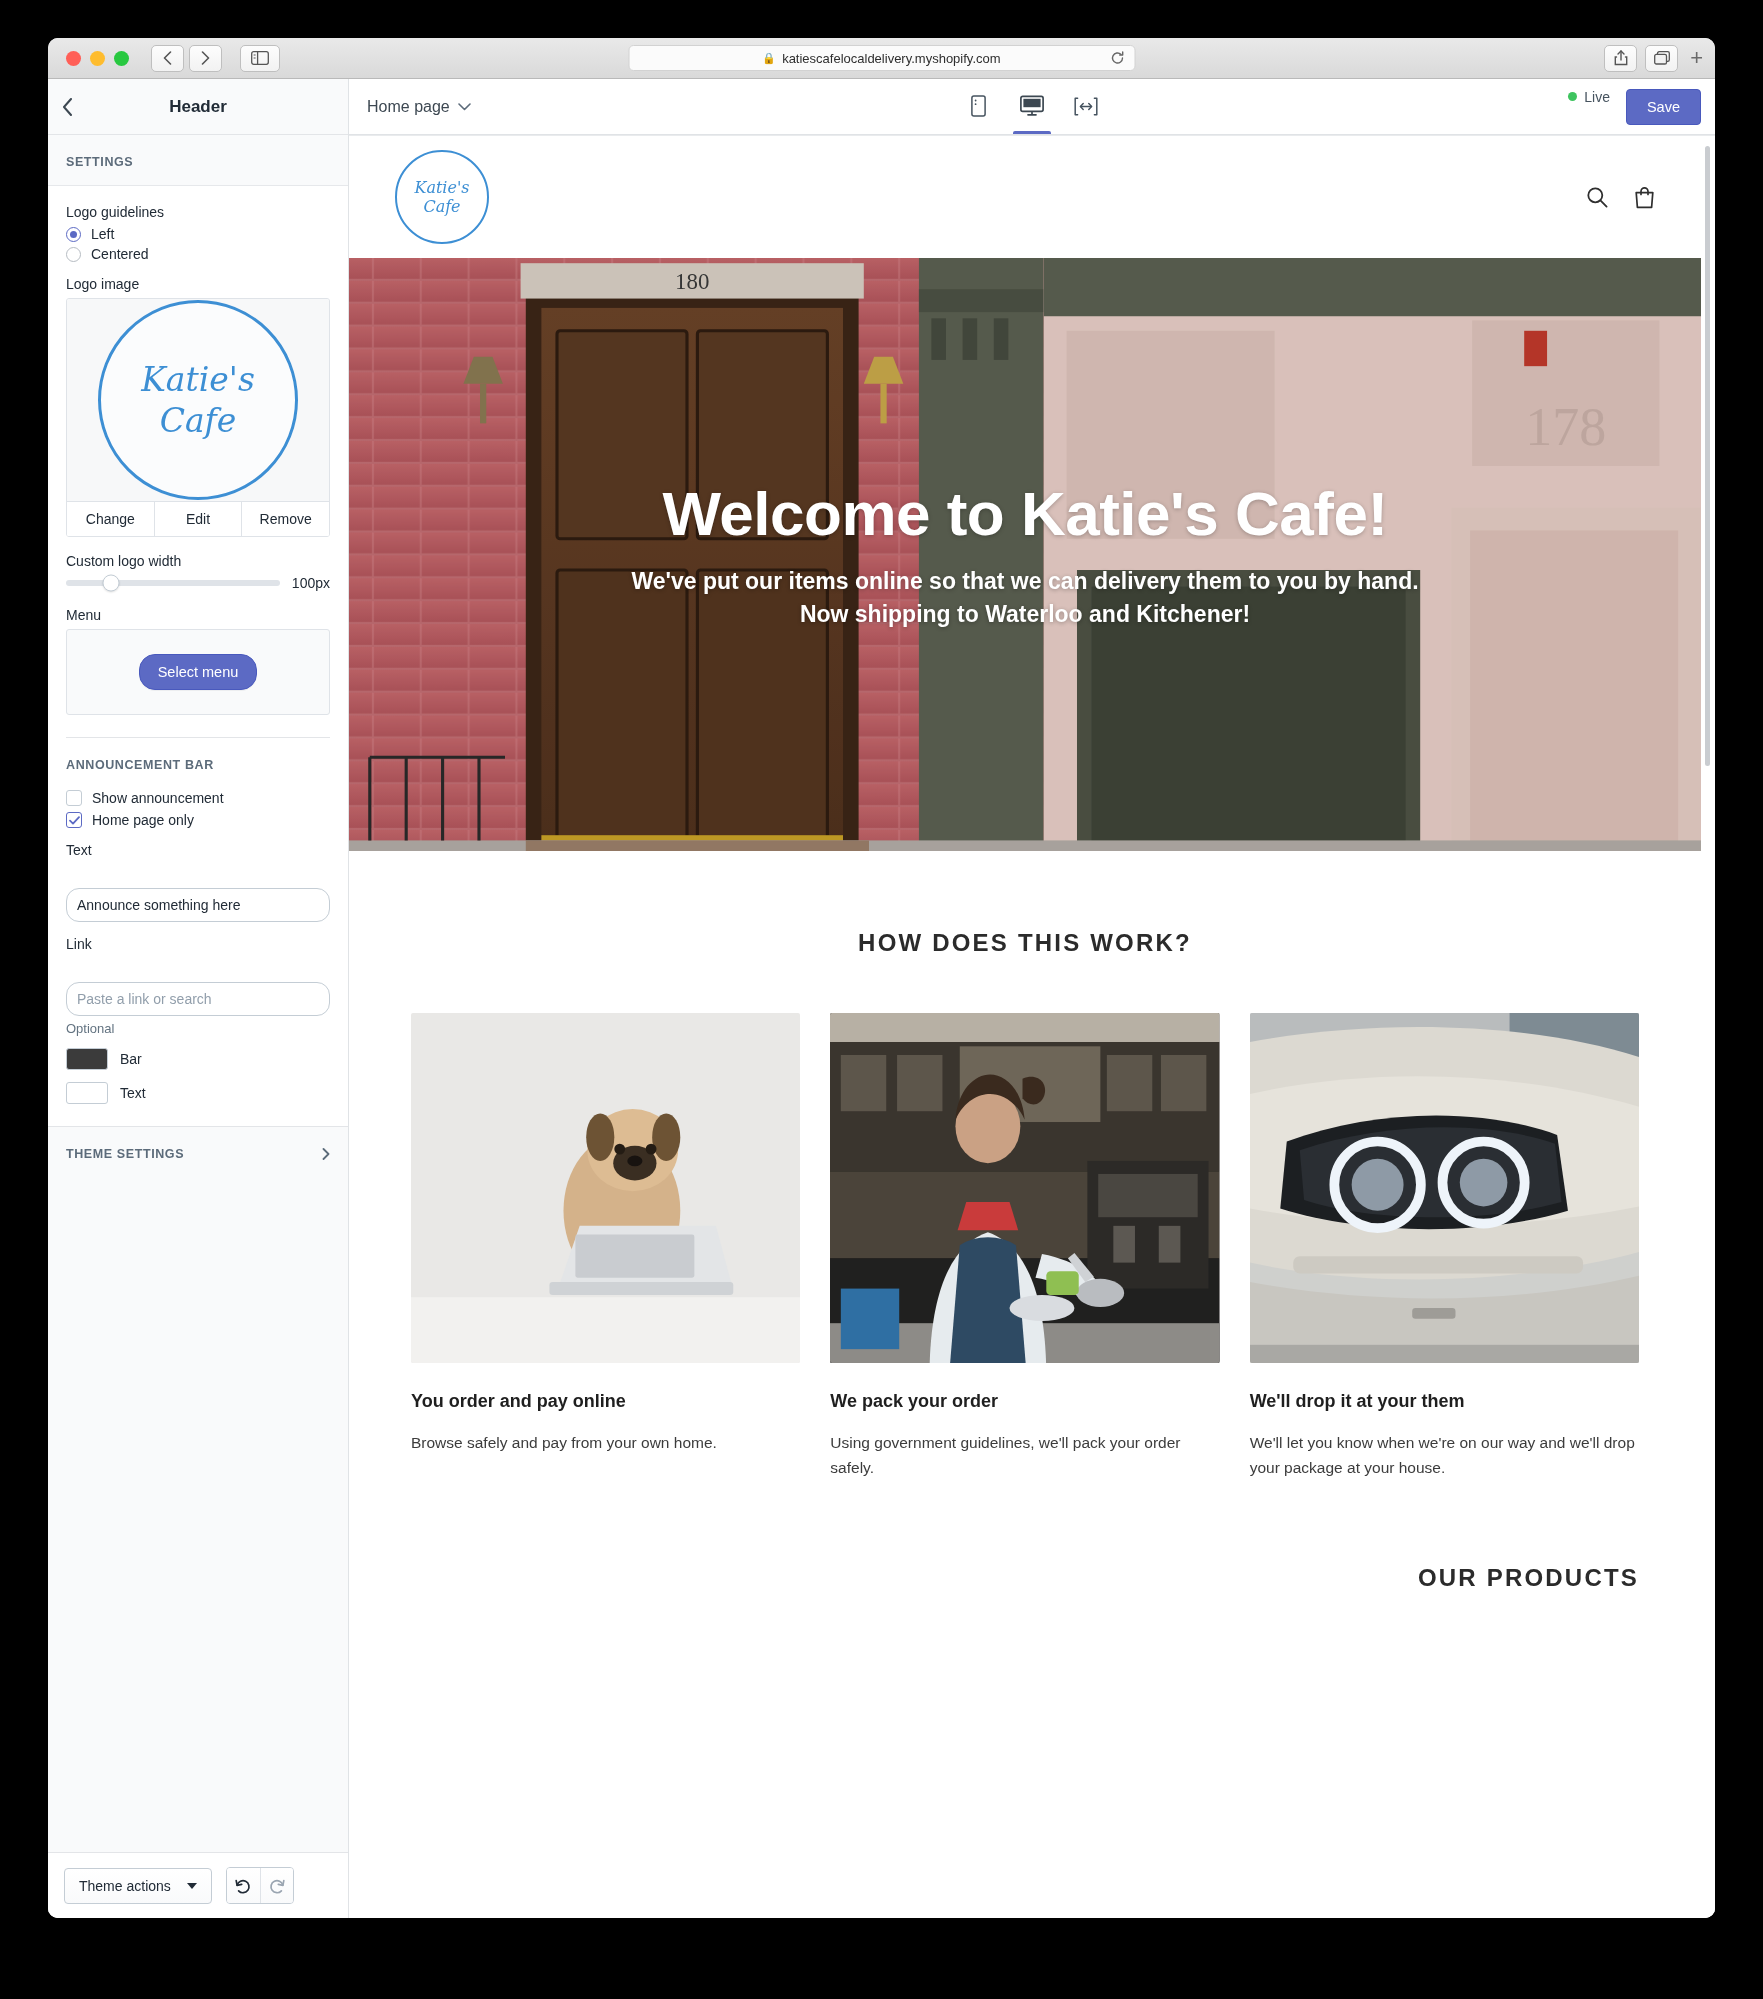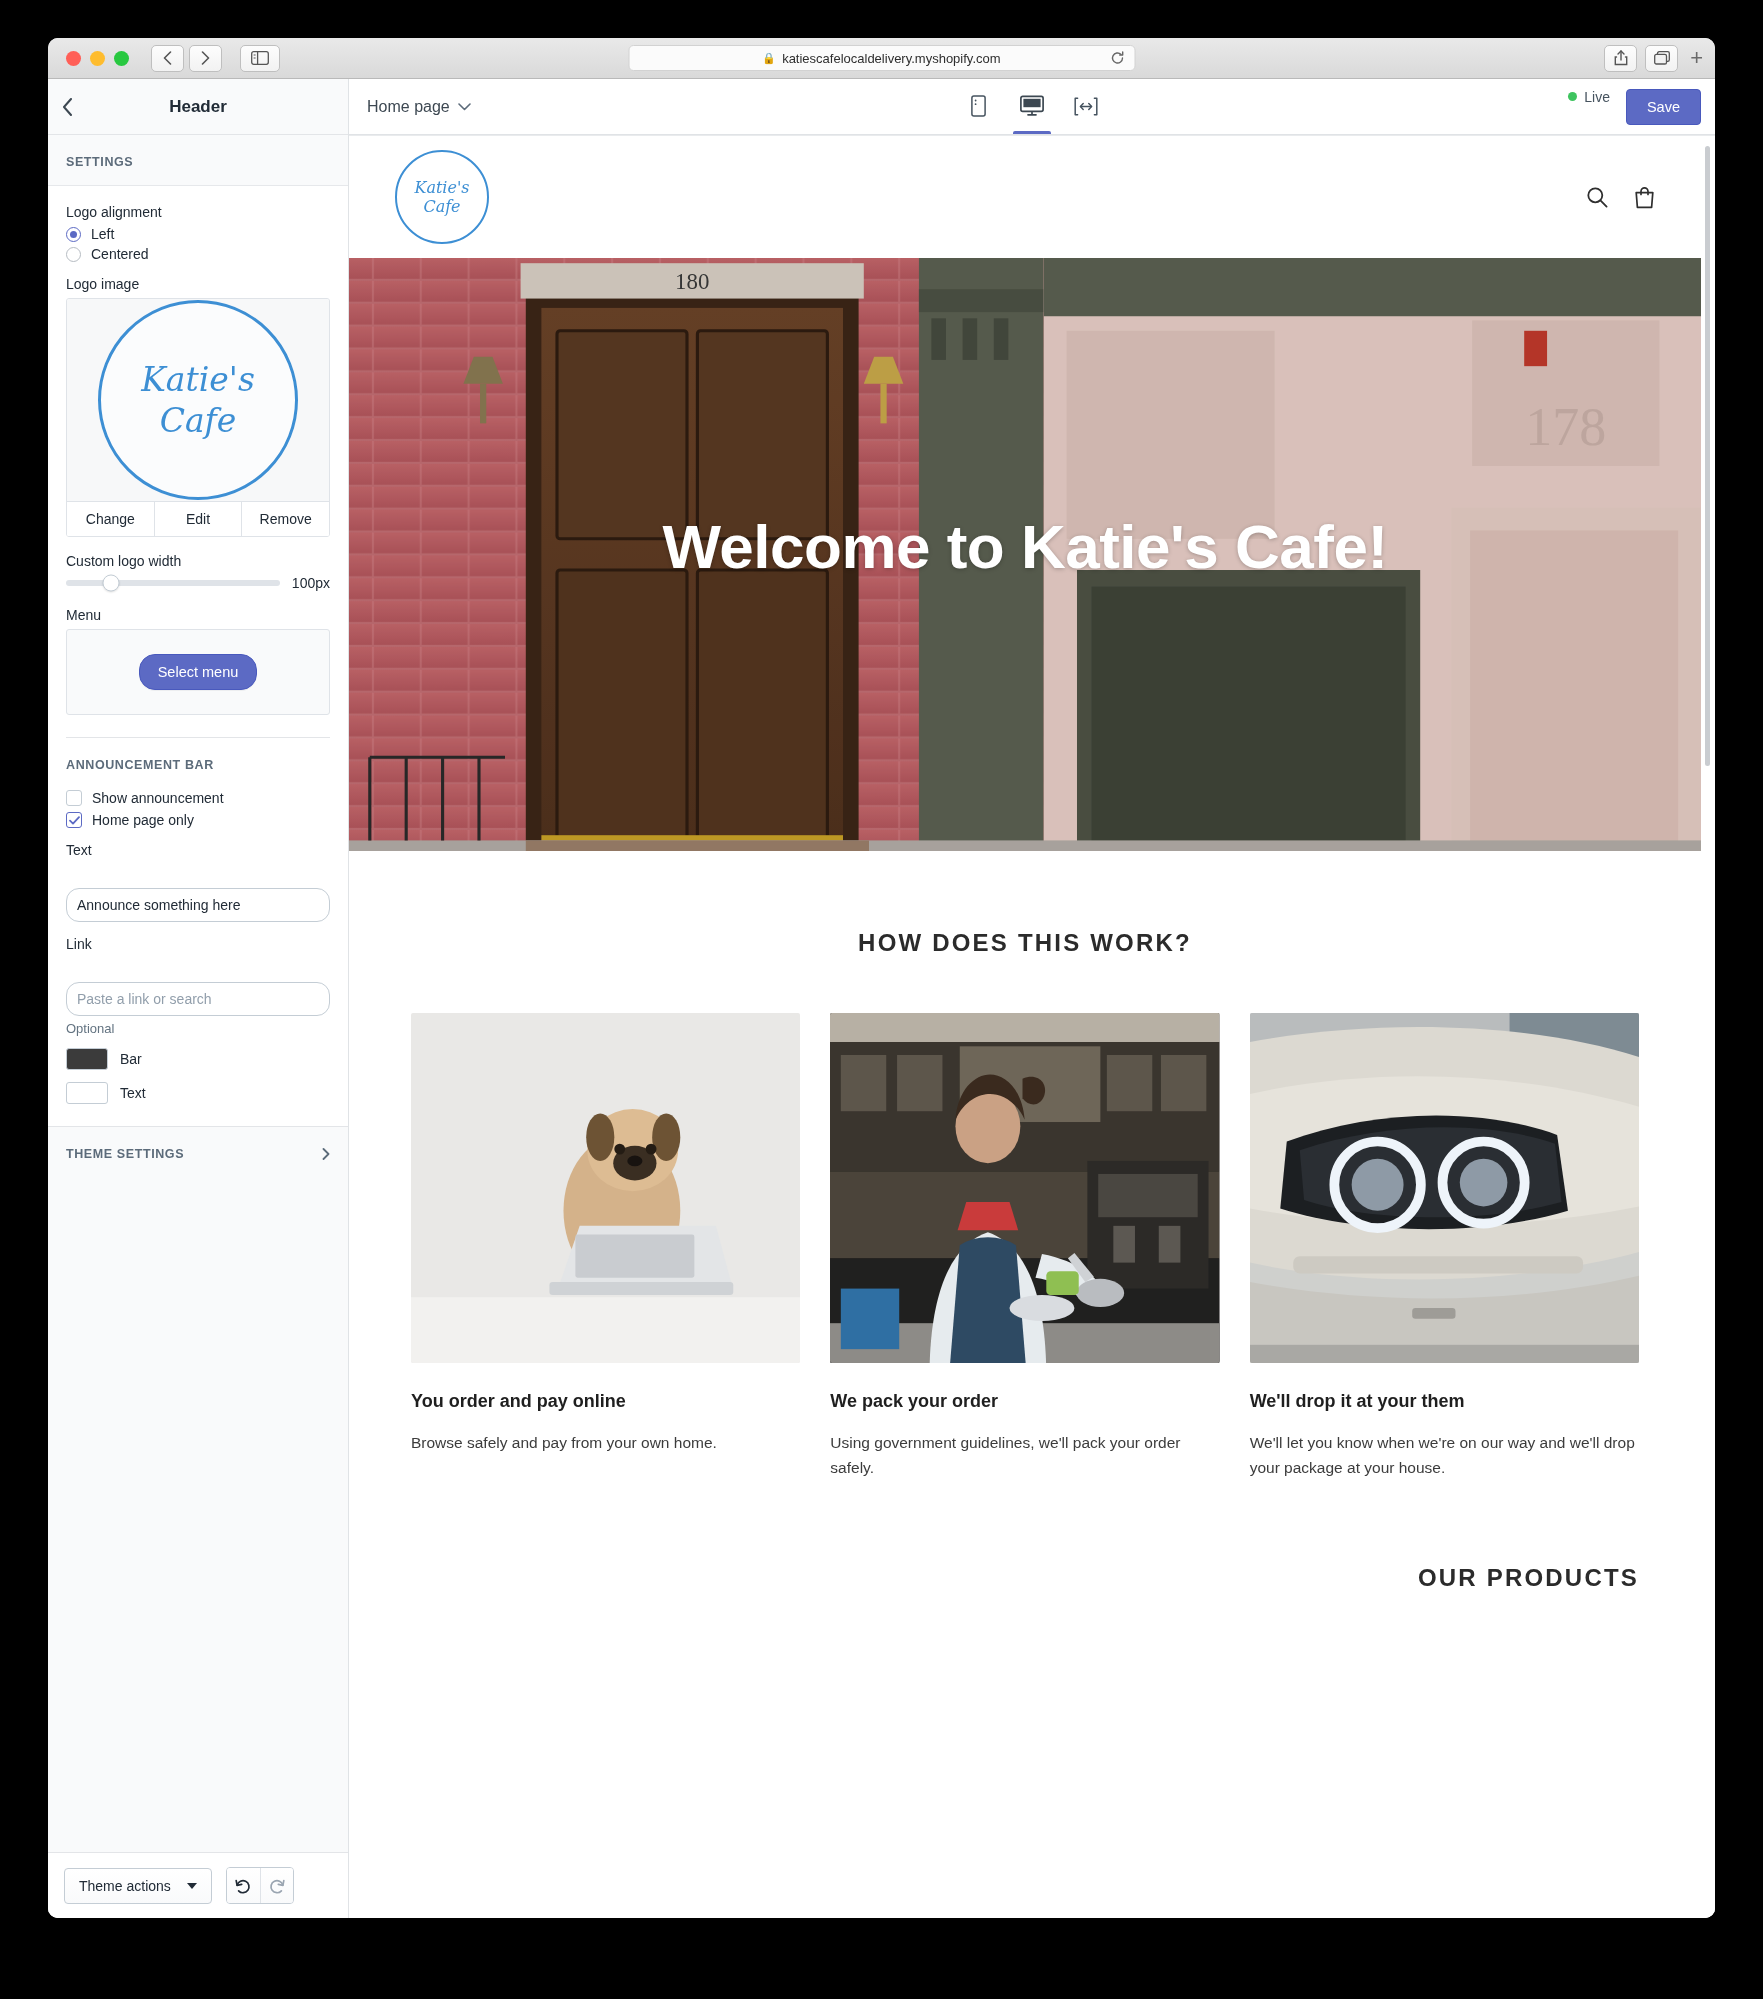--- a/index.html
+++ b/index.html
@@ -418,21 +418,21 @@
             </svg>
         </span>
         <div class="sb-title">Header</div>
       </div>
 
       <div class="sb-section-label">SETTINGS</div>
 
       <div class="sb-body">
 
         
-        <div class="field-label">Logo alignment</div>
+        <div class="field-label">Logo guidelines</div>
         <div class="radio-row">
           <span class="radio on"></span>
           <span class="radio-label">Left</span>
         </div>
         <div class="radio-row">
           <span class="radio"></span>
           <span class="radio-label">Centered</span>
         </div>
 
         
@@ -666,20 +666,21 @@
               <rect x="0" y="560" width="1300" height="33" fill="#b2aca6"></rect>
               <rect x="170" y="560" width="330" height="33" fill="#9b7f6a"></rect>
 
               <g stroke="#2a2a2a" stroke-width="3" fill="none">
                 <path d="M20 480h130M20 480v80M55 480v80M90 480v80M125 480v80"></path>
               </g>
               <rect x="0" y="0" width="1300" height="593" fill="#000" opacity=".06"></rect>
             </svg>
             <div class="hero-text">
               <div class="hero-title">Welcome to Katie's Cafe!</div>
+              <div class="hero-sub">We've put our items online so that we can delivery them to you by hand. Now shipping to Waterloo and Kitchener!</div>
             </div>
           </div>
 
           <div class="section">
             <div class="section-title">HOW DOES THIS WORK?</div>
             <div class="cards">
 
               <div class="card">
                 <div class="card-img">
                   <svg viewBox="0 0 360 350" preserveAspectRatio="xMidYMid slice" style="width:100%;height:100%">

